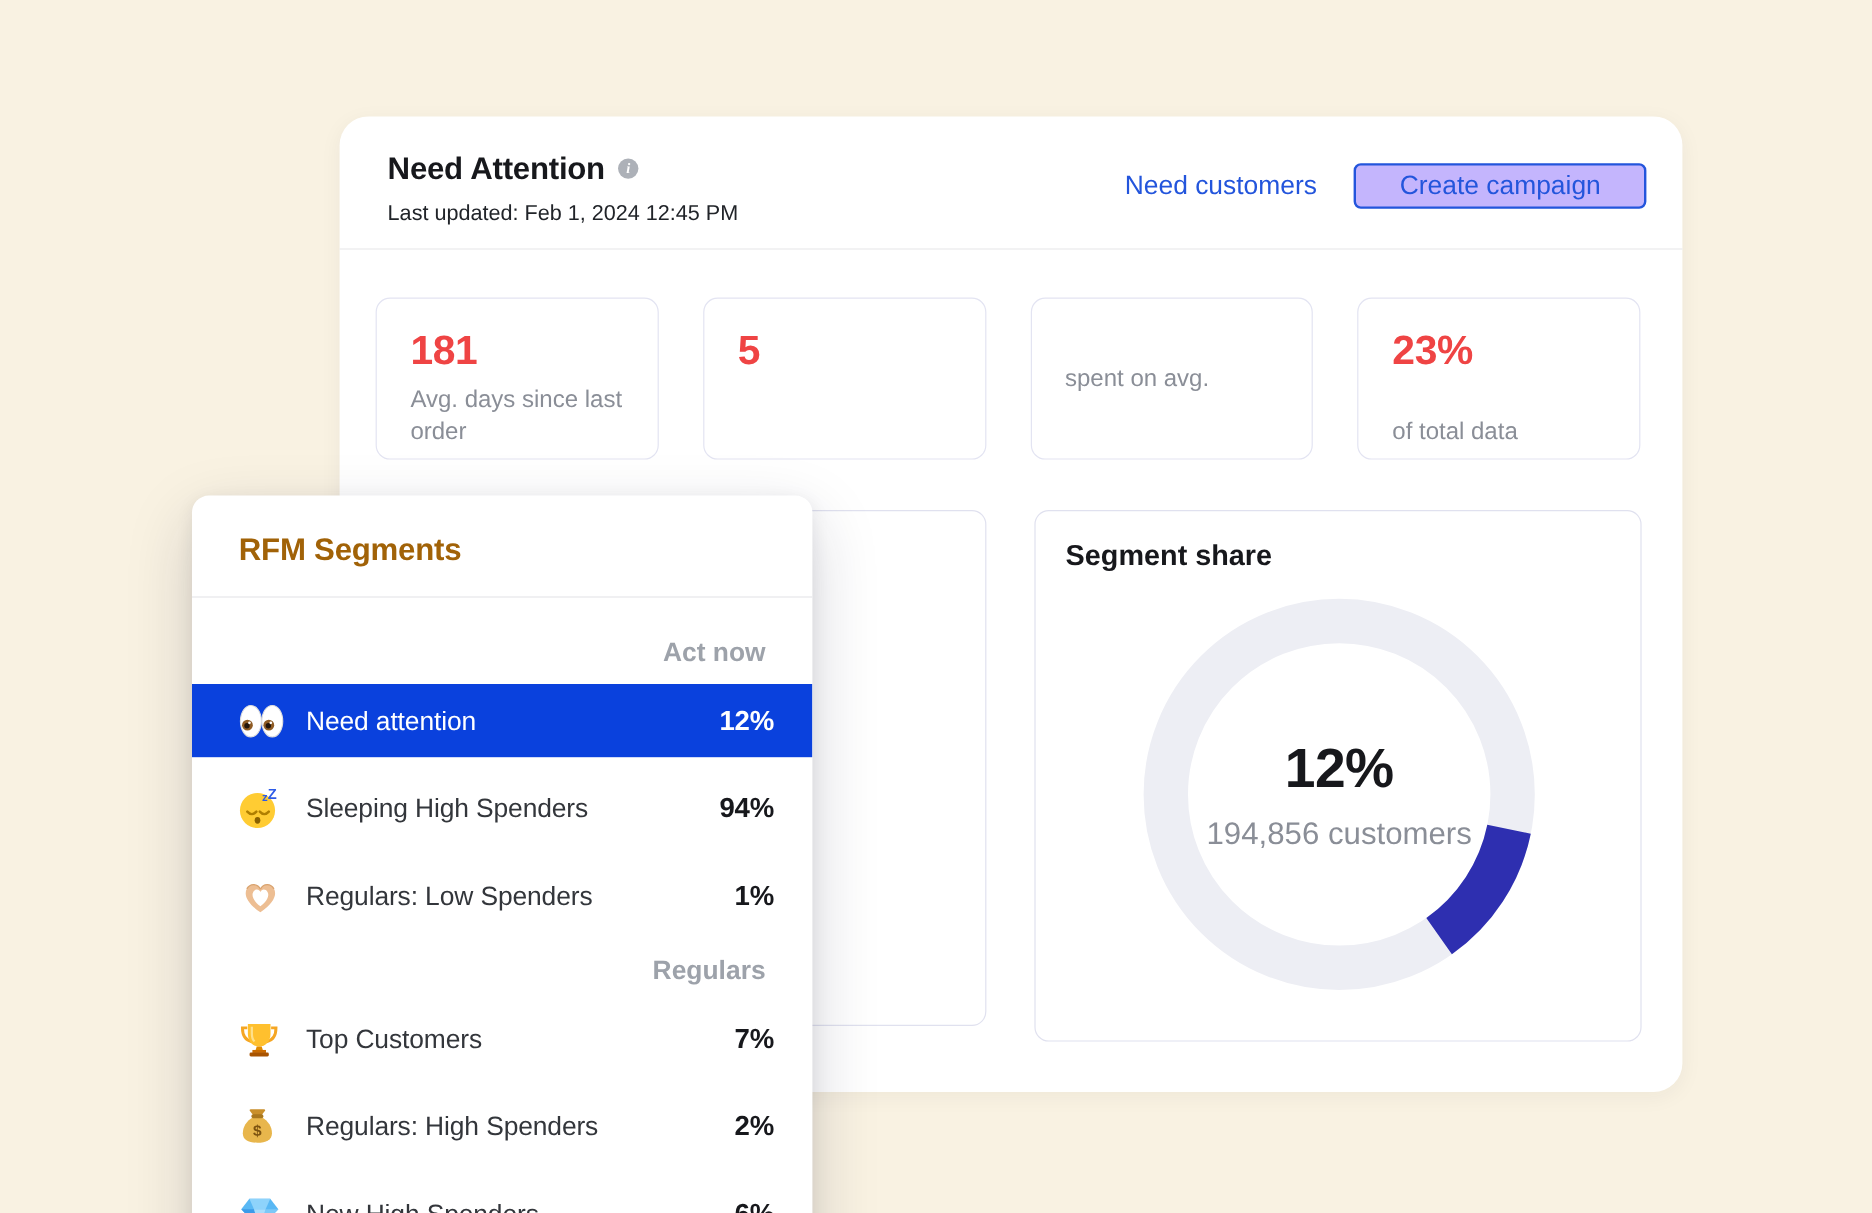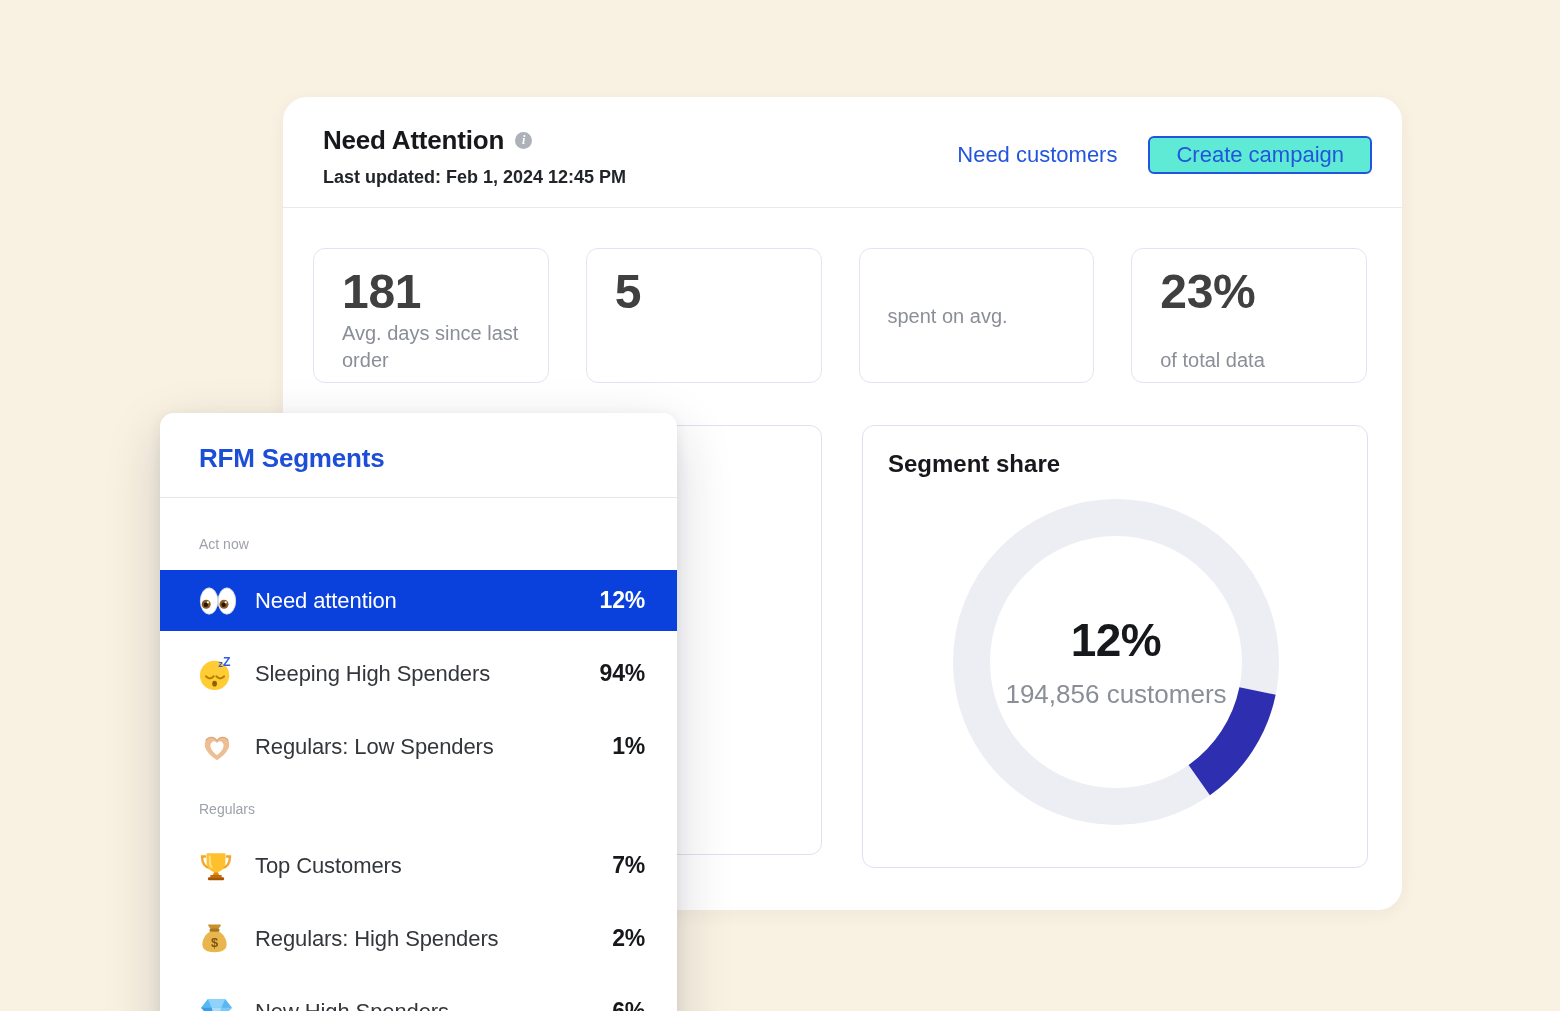--- a/index.html
+++ b/index.html
@@ -20,36 +20,36 @@
     z-index:1;
   }
   .card-header { position:absolute; left:40px; top:26px; right:30px; }
   .title-row { display:flex; align-items:center; gap:11px; }
   .card-title { font-size:26px; font-weight:700; letter-spacing:-0.2px; color:#17181C; line-height:34px; }
   .info-icon {
     width:17px; height:17px; border-radius:50%; background:#ADB1B8;
     color:#fff; font-size:12px; font-weight:700; line-height:17px; text-align:center;
     display:inline-block; font-family:"Liberation Serif","DejaVu Serif",serif; font-style:italic;
   }
-  .card-subtitle { margin-top:8px; font-size:18px; line-height:24px; color:#212429;font-weight:bold; }
+  .card-subtitle { margin-top:8px; font-size:18px; line-height:24px; color:#212429; }
   .head-right { position:absolute; right:0; top:6px; height:52px; display:flex; align-items:center; gap:31px; }
   .link-btn { font-size:22px; color:#2355DC; cursor:pointer; text-decoration:none; }
   .outline-btn {
-    height:38px; padding:0 26px; background:#5eead4; border:2px solid #2355DC; border-radius:6px;
+    height:38px; padding:0 36px; background:#c4b5fd; border:2px solid #2355DC; border-radius:6px;
     color:#2355DC; font-size:22px; font-family:inherit; cursor:pointer; display:flex; align-items:center;
   }
   .header-divider { position:absolute; left:0; right:0; top:110px; height:1px; background:#E9E9EB; }
 
   
   .stats-row { position:absolute; left:30px; right:35px; top:151px; height:135px; display:flex; gap:37px; }
   .stat-card {
     flex:1; border:1px solid #E3E4F2; border-radius:12px; background:#fff;
     padding:21px 28px 0 28px; height:135px;
   }
-  .stat-value { font-size:48px; font-weight:700; line-height:44px; letter-spacing:-0.3px; color:#404040; }
+  .stat-value { font-size:34px; font-weight:700; line-height:44px; letter-spacing:-0.3px; color:#ef4444; }
   .stat-label { font-size:20px; line-height:27px; color:#8A8E97; min-height:54px; display:flex; align-items:flex-end; margin-top:6px; }
 
   
   .background-card {
     position:absolute; left:30px; top:328px; width:509px; height:430px;
     background:#fff; border:1px solid #E0E1EF; border-radius:12px;
   }
   .segment-share-card {
     position:absolute; left:579px; top:328px; width:506px; height:443px;
     background:#fff; border:1px solid #E0E1EF; border-radius:12px;
@@ -64,23 +64,23 @@
   .donut-sub { font-size:26px; line-height:30px; color:#8A8E97; margin-top:15px; }
 
   
   .rfm-panel {
     position:absolute; left:160px; top:413px; width:517px; height:700px;
     background:#fff; border-radius:14px;
     box-shadow:0 20px 55px rgba(25,28,55,.18), 0 4px 14px rgba(25,28,55,.08);
     z-index:10; overflow:hidden;
   }
   .panel-header { padding:30px 39px 0 39px; height:84px; }
-  .panel-title { font-size:26px; font-weight:700; letter-spacing:-0.2px; color:#1d4ed8; }
+  .panel-title { font-size:26px; font-weight:700; letter-spacing:-0.2px; color:#a16207; }
   .panel-divider { height:1px; background:#E7E7E9; }
-  .seg-section-label { margin:19px 0 13px 0; padding:0 39px; font-size:14px; font-weight:400; color:#9DA2AA; line-height:26px; }
+  .seg-section-label { margin:19px 0 13px 0; padding:0 39px; font-size:22px; font-weight:700; color:#9DA2AA; line-height:26px;text-align:right; }
   .seg-section-label:first-child { margin-top:33px; }
   .seg-row {
     height:61px; margin-bottom:12px; display:flex; align-items:center;
     padding:0 32px 0 39px; cursor:pointer;
   }
   .seg-icon { width:38px; display:flex; align-items:center; justify-content:flex-start; flex:0 0 38px; }
   .seg-label { margin-left:18px; font-size:22px; color:#33363B; letter-spacing:-0.1px; }
   .seg-value { margin-left:auto; font-size:23px; font-weight:700; color:#17181C; letter-spacing:-0.2px; }
   .seg-row.selected { background:#0A41DD; }
   .seg-row.selected .seg-label, .seg-row.selected .seg-value { color:#fff; }

